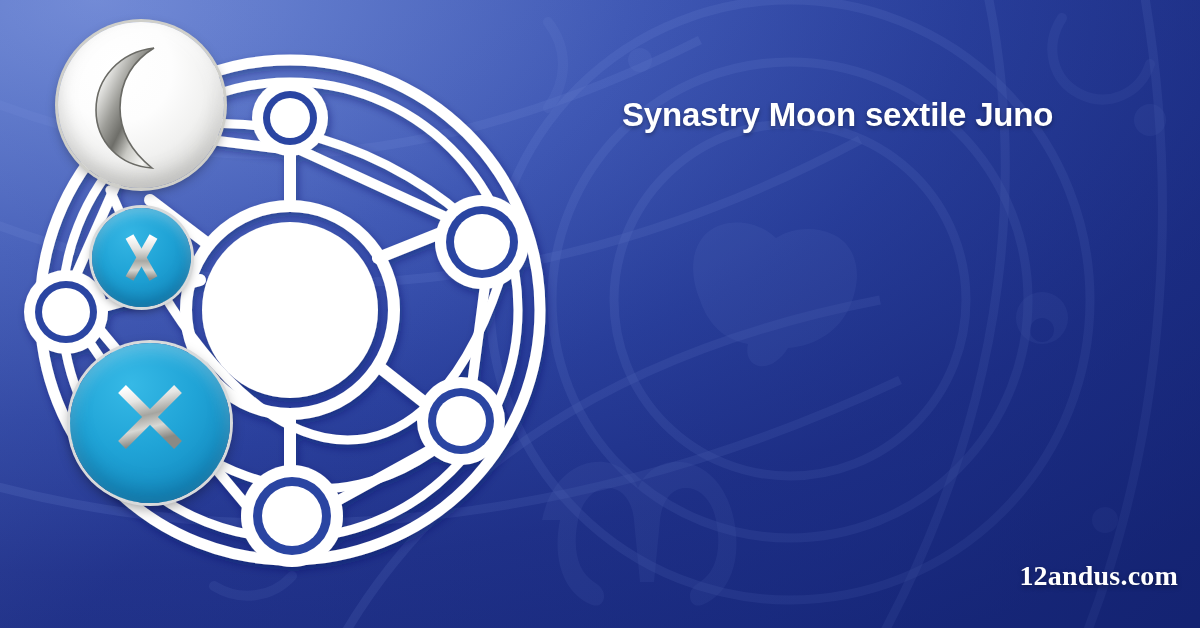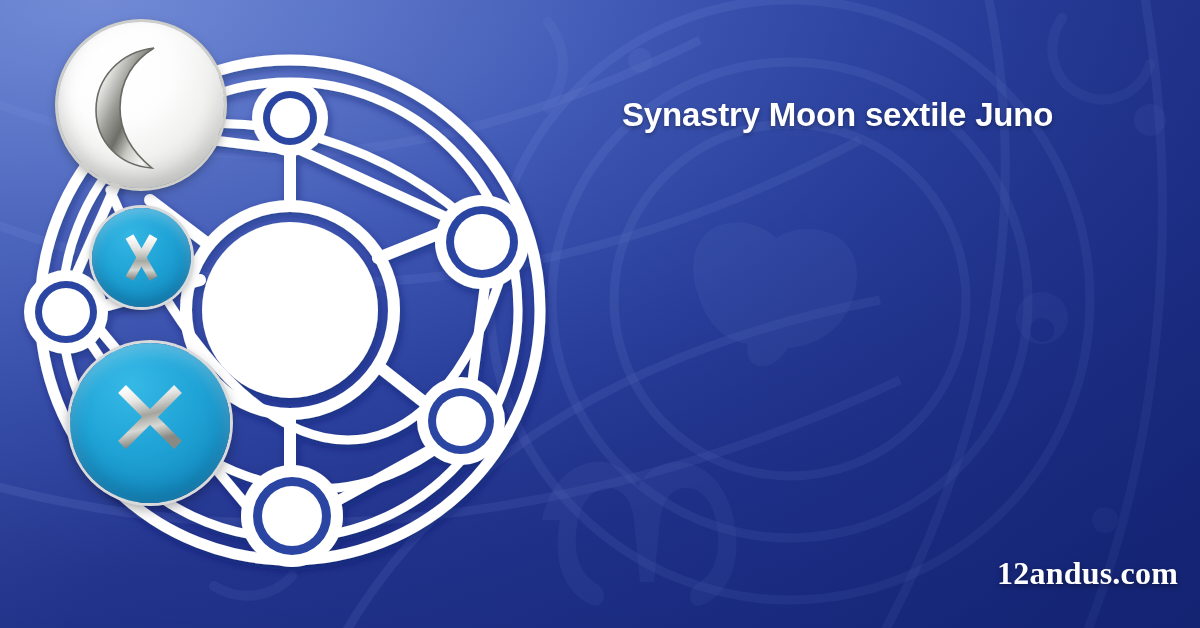--- a/index.html
+++ b/index.html
@@ -124,21 +124,21 @@
     color: #ffffff;
     line-height: 1.16;
     letter-spacing: -0.3px;
     text-shadow: 0 2px 5px rgba(0,0,0,0.38);
   }
   .brand {
     position: absolute;
     right: 22px;
     bottom: 36px;
     font-family: "Liberation Serif", "DejaVu Serif", serif;
-    font-size: 32px;
+    font-size: 28px;
     font-weight: bold;
     color: #ffffff;
     letter-spacing: 0.2px;
     text-shadow: 0 2px 5px rgba(0,0,0,0.40);
   }
 </style>
 </head>
 <body>
 
 <div id="banner">

